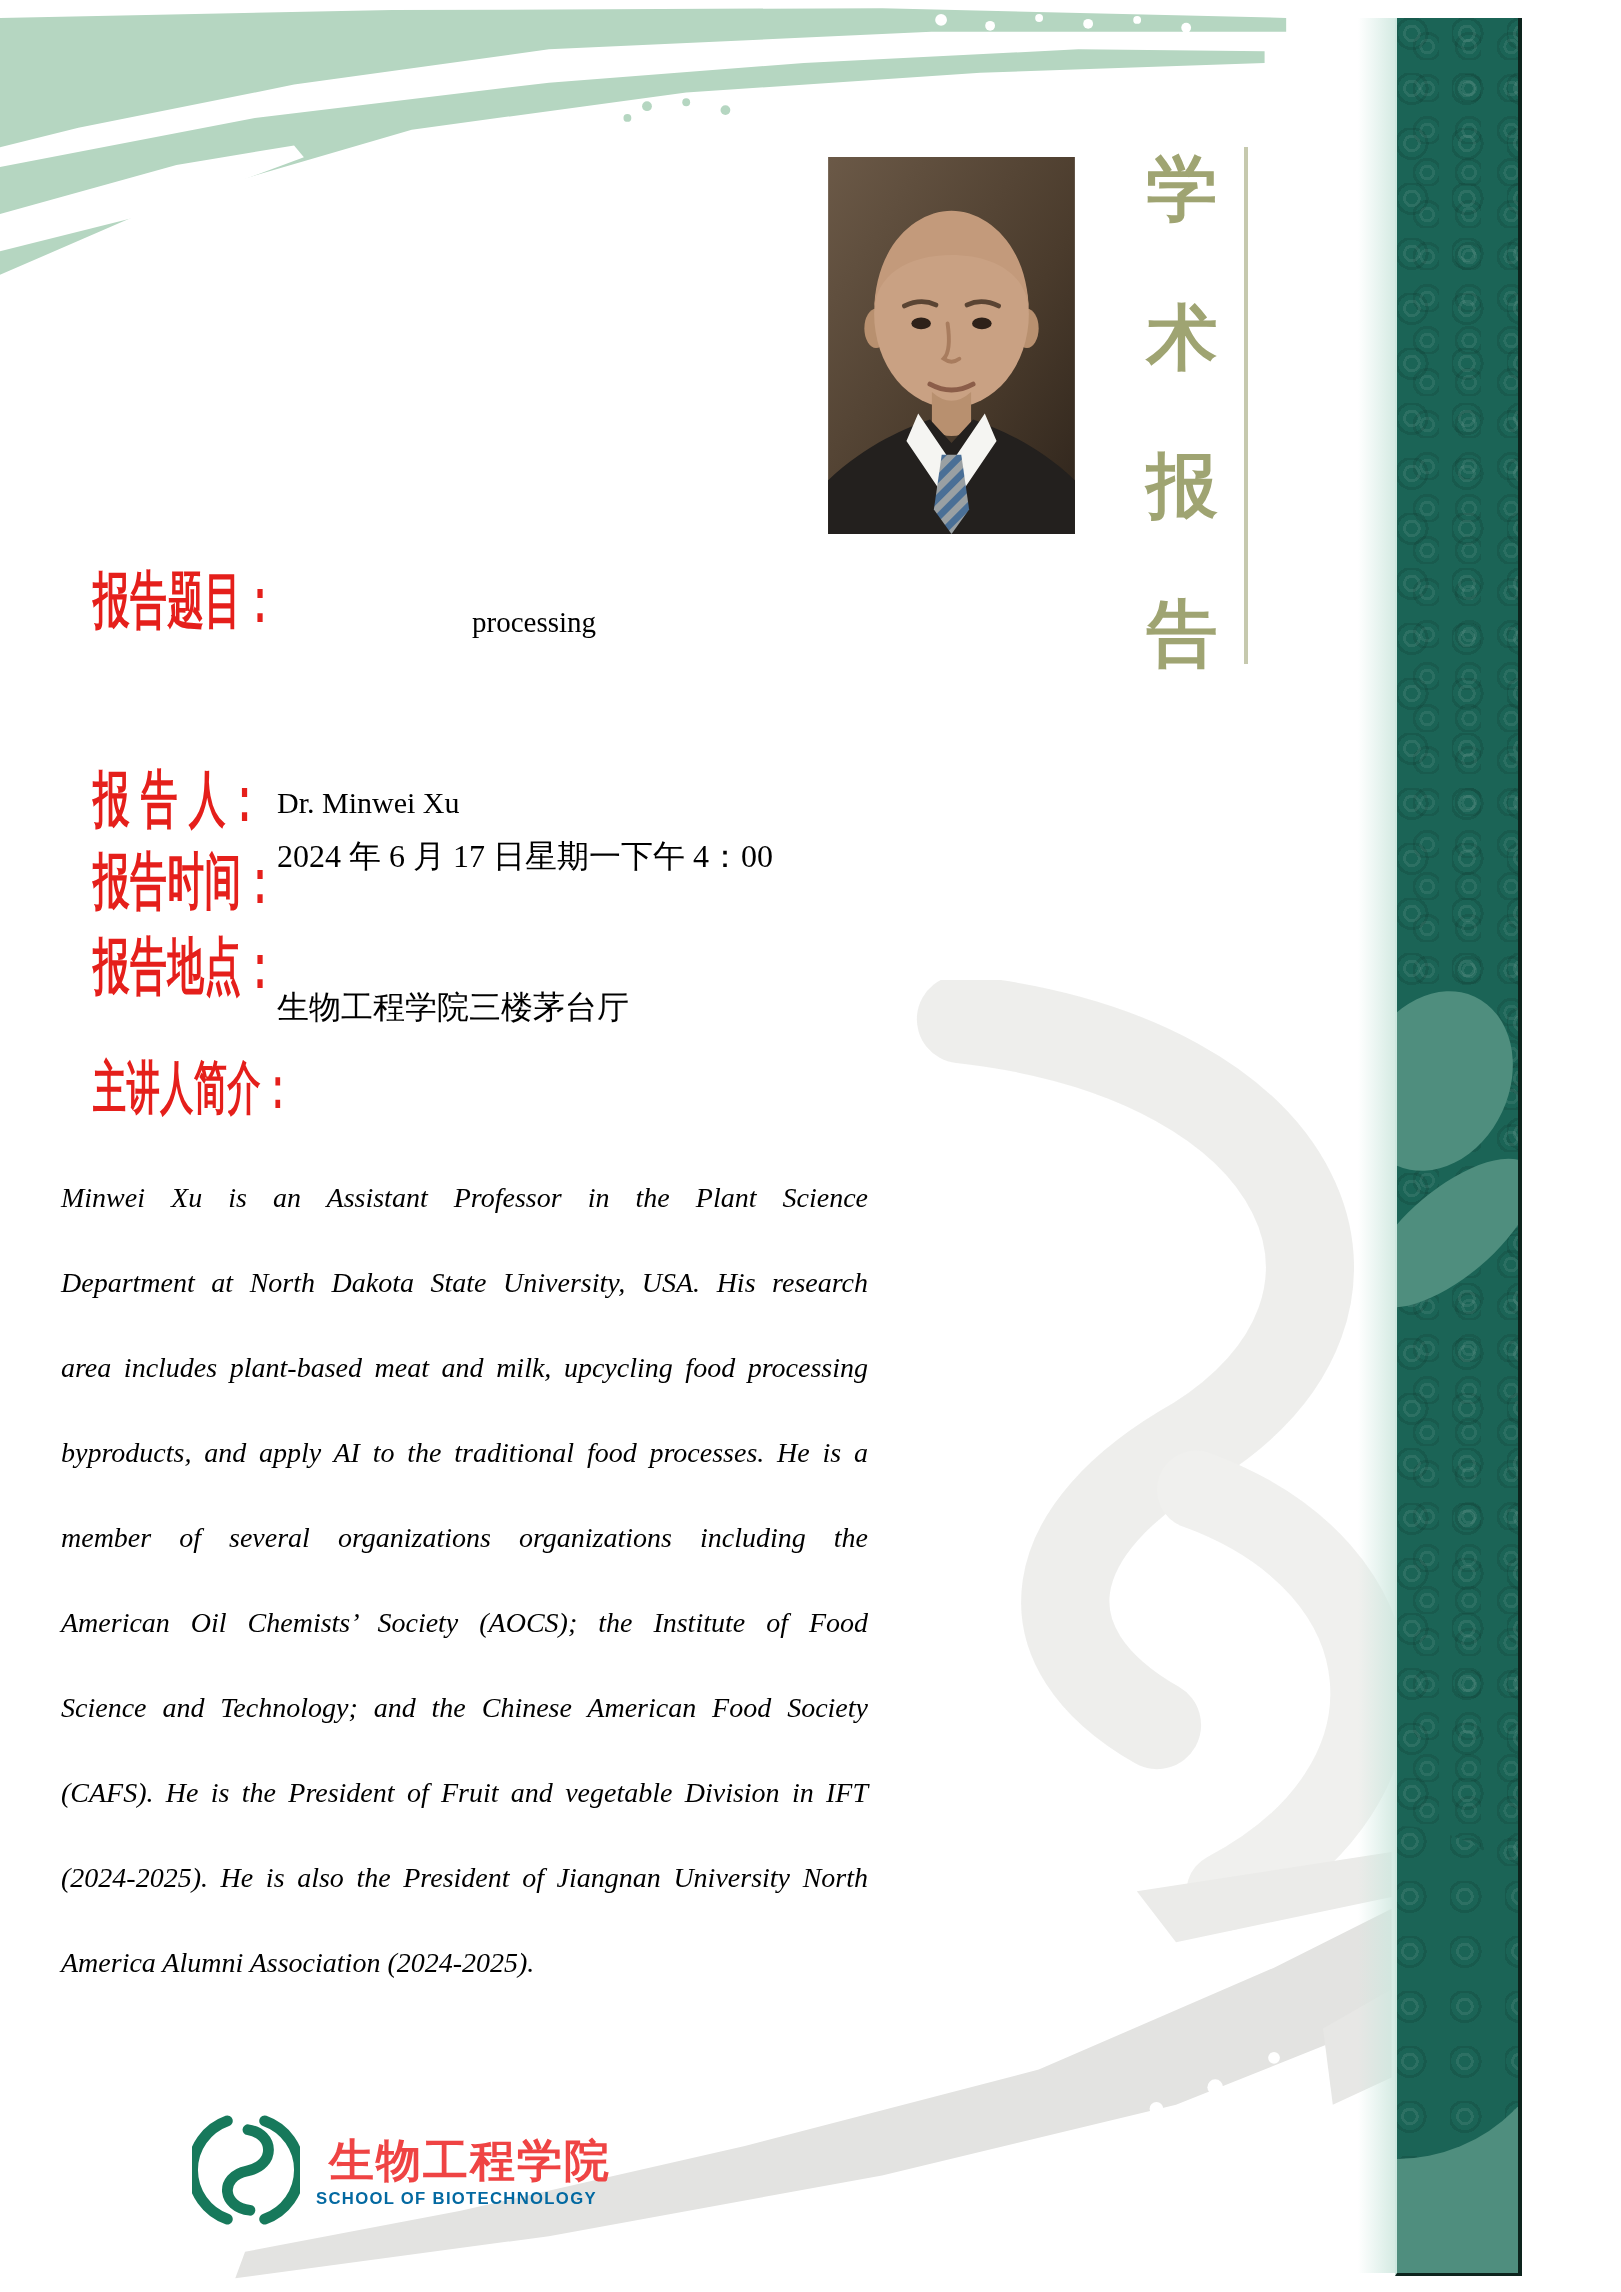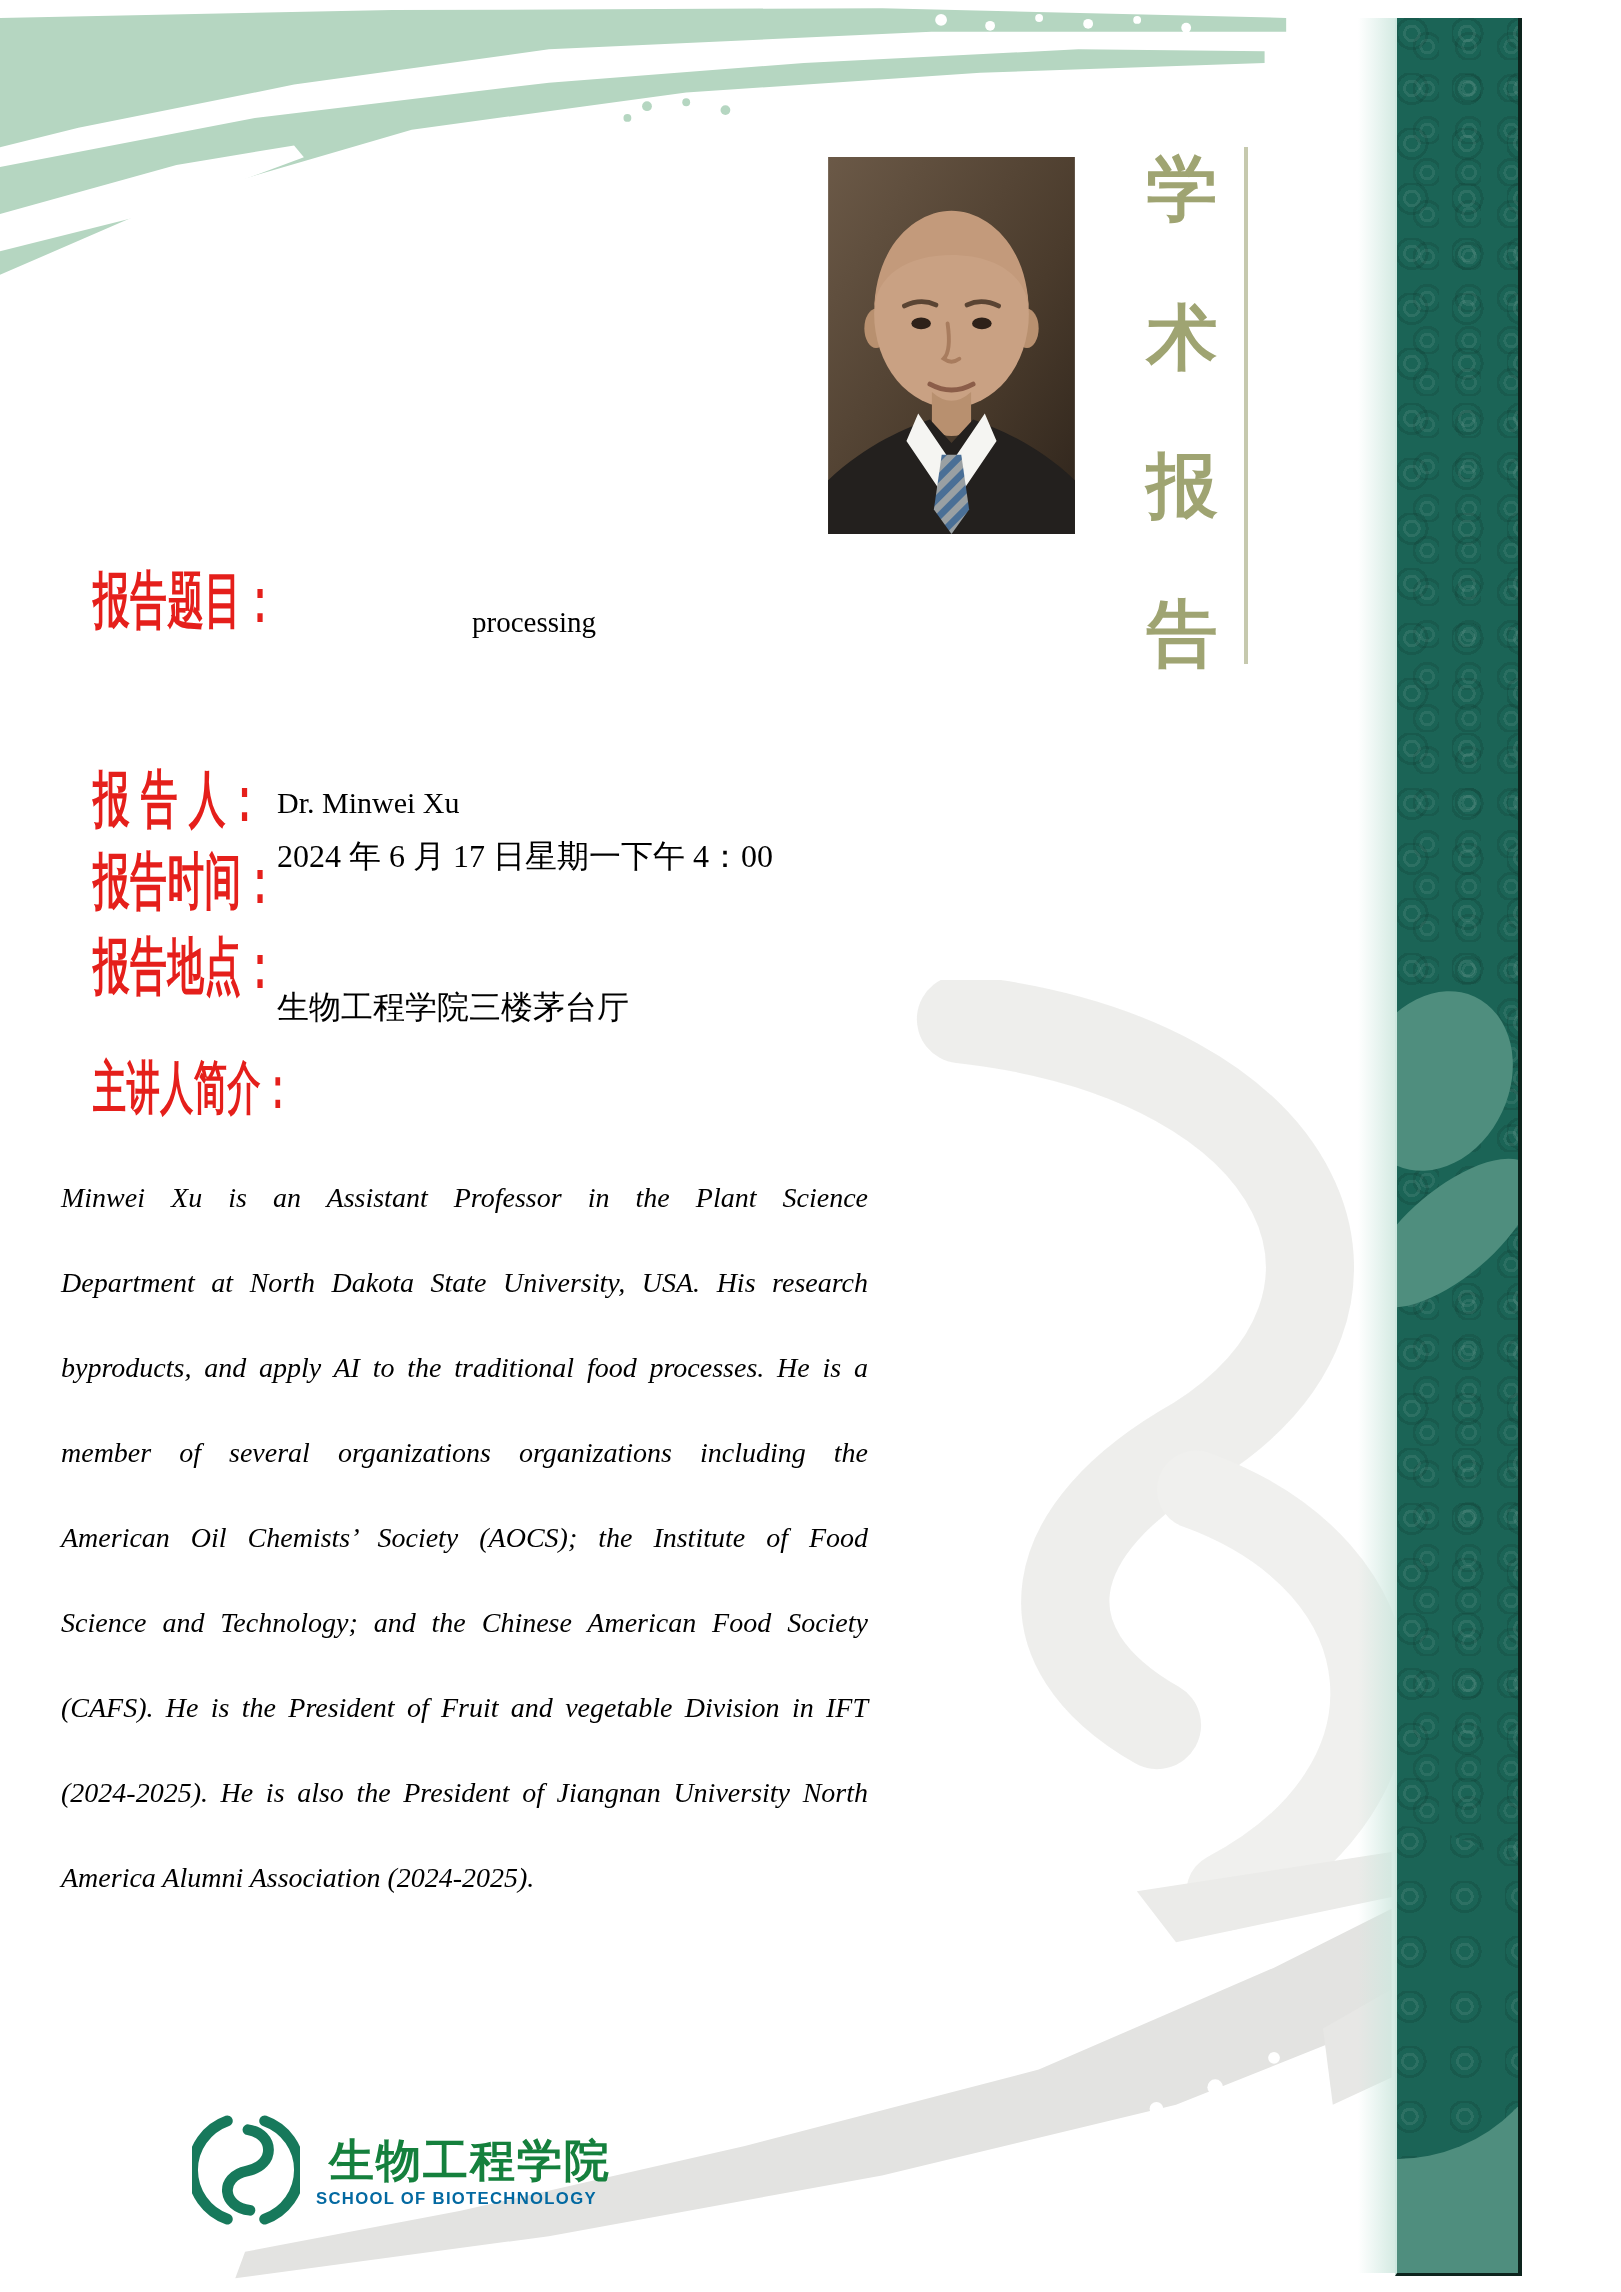--- a/index.html
+++ b/index.html
@@ -79,21 +79,21 @@
 
   
   .bio{left:61px; top:1155px; width:807px; font-size:28px;font-style:italic;}
   .bio-line{line-height:85px; text-align:justify; text-align-last:justify; white-space:normal;}
   .bio-line.last{text-align-last:left;}
 
   
   .logo-emblem{left:192px; top:2115px;}
   .logo-cn{
     left:329px; top:2135px; font-family:"Liberation Sans", sans-serif;
-    font-weight:900; font-size:45px; line-height:51px; letter-spacing:2px; color:#15803d;
+    font-weight:900; font-size:45px; line-height:51px; letter-spacing:2px; color:#ef4444;
   }
   .logo-en{
     left:316px; top:2189px; font-family:"Liberation Sans", sans-serif;
     font-weight:700; font-size:16.7px; letter-spacing:1.3px; color:#0369a1;
   }
 </style>
 </head>
 <body>
 
 <div class="page">
@@ -185,20 +185,21 @@
   <div class="abs val v-time">2024 年 6 月 17 日星期一下午 4：00</div>
 
   <div class="abs lab" style="top:934px">报告地点：</div>
   <div class="abs val v-place">生物工程学院三楼茅台厅</div>
 
   <div class="abs heading">主讲人简介：</div>
 
   <div class="abs bio">
     <div class="bio-line">Minwei Xu is an Assistant Professor in the Plant Science</div>
     <div class="bio-line">Department at North Dakota State University, USA. His research</div>
+    <div class="bio-line">area includes plant-based meat and milk, upcycling food processing</div>
     <div class="bio-line">byproducts, and apply AI to the traditional food processes. He is a</div>
     <div class="bio-line">member of several organizations organizations including the</div>
     <div class="bio-line">American Oil Chemists’ Society (AOCS); the Institute of Food</div>
     <div class="bio-line">Science and Technology; and the Chinese American Food Society</div>
     <div class="bio-line">(CAFS). He is the President of Fruit and vegetable Division in IFT</div>
     <div class="bio-line">(2024-2025). He is also the President of Jiangnan University North</div>
     <div class="bio-line last">America Alumni Association (2024-2025).</div>
   </div>
 
   <svg class="abs logo-emblem" width="108" height="110" viewBox="0 0 110 112">

